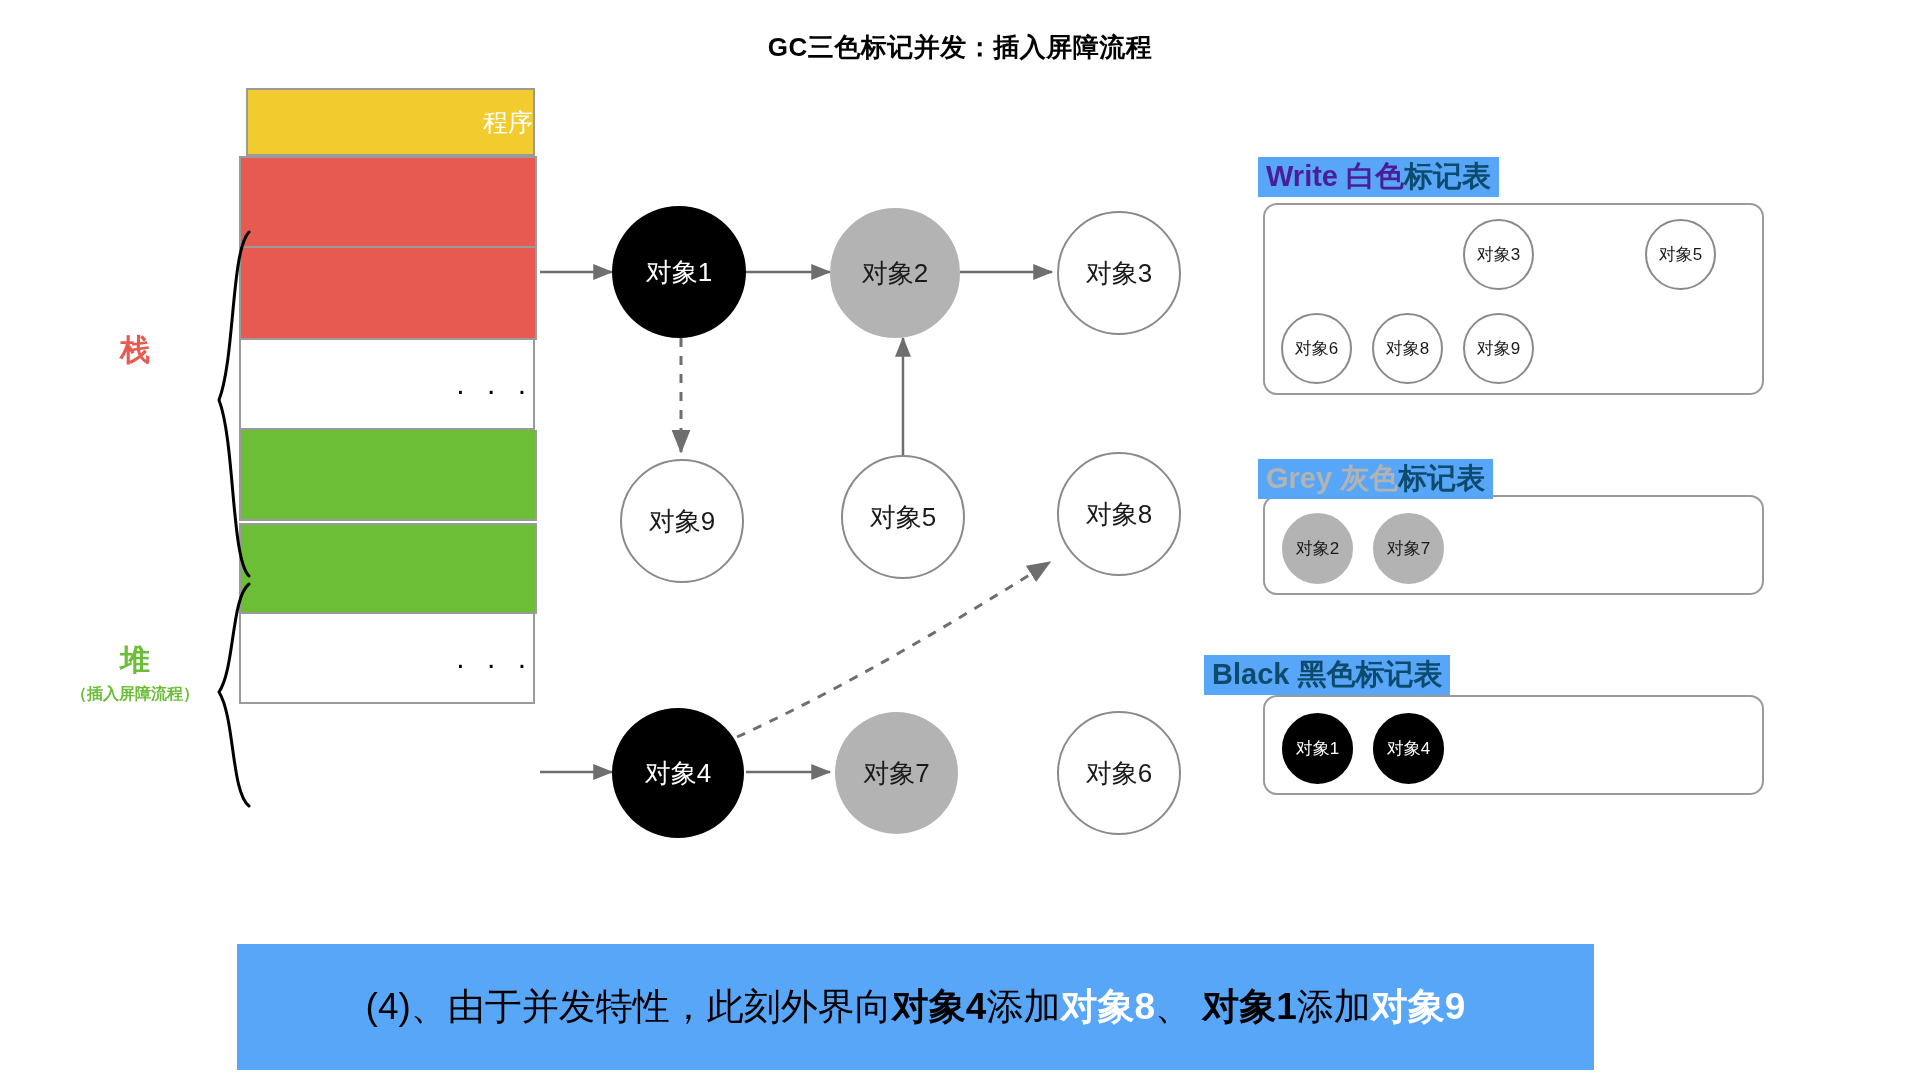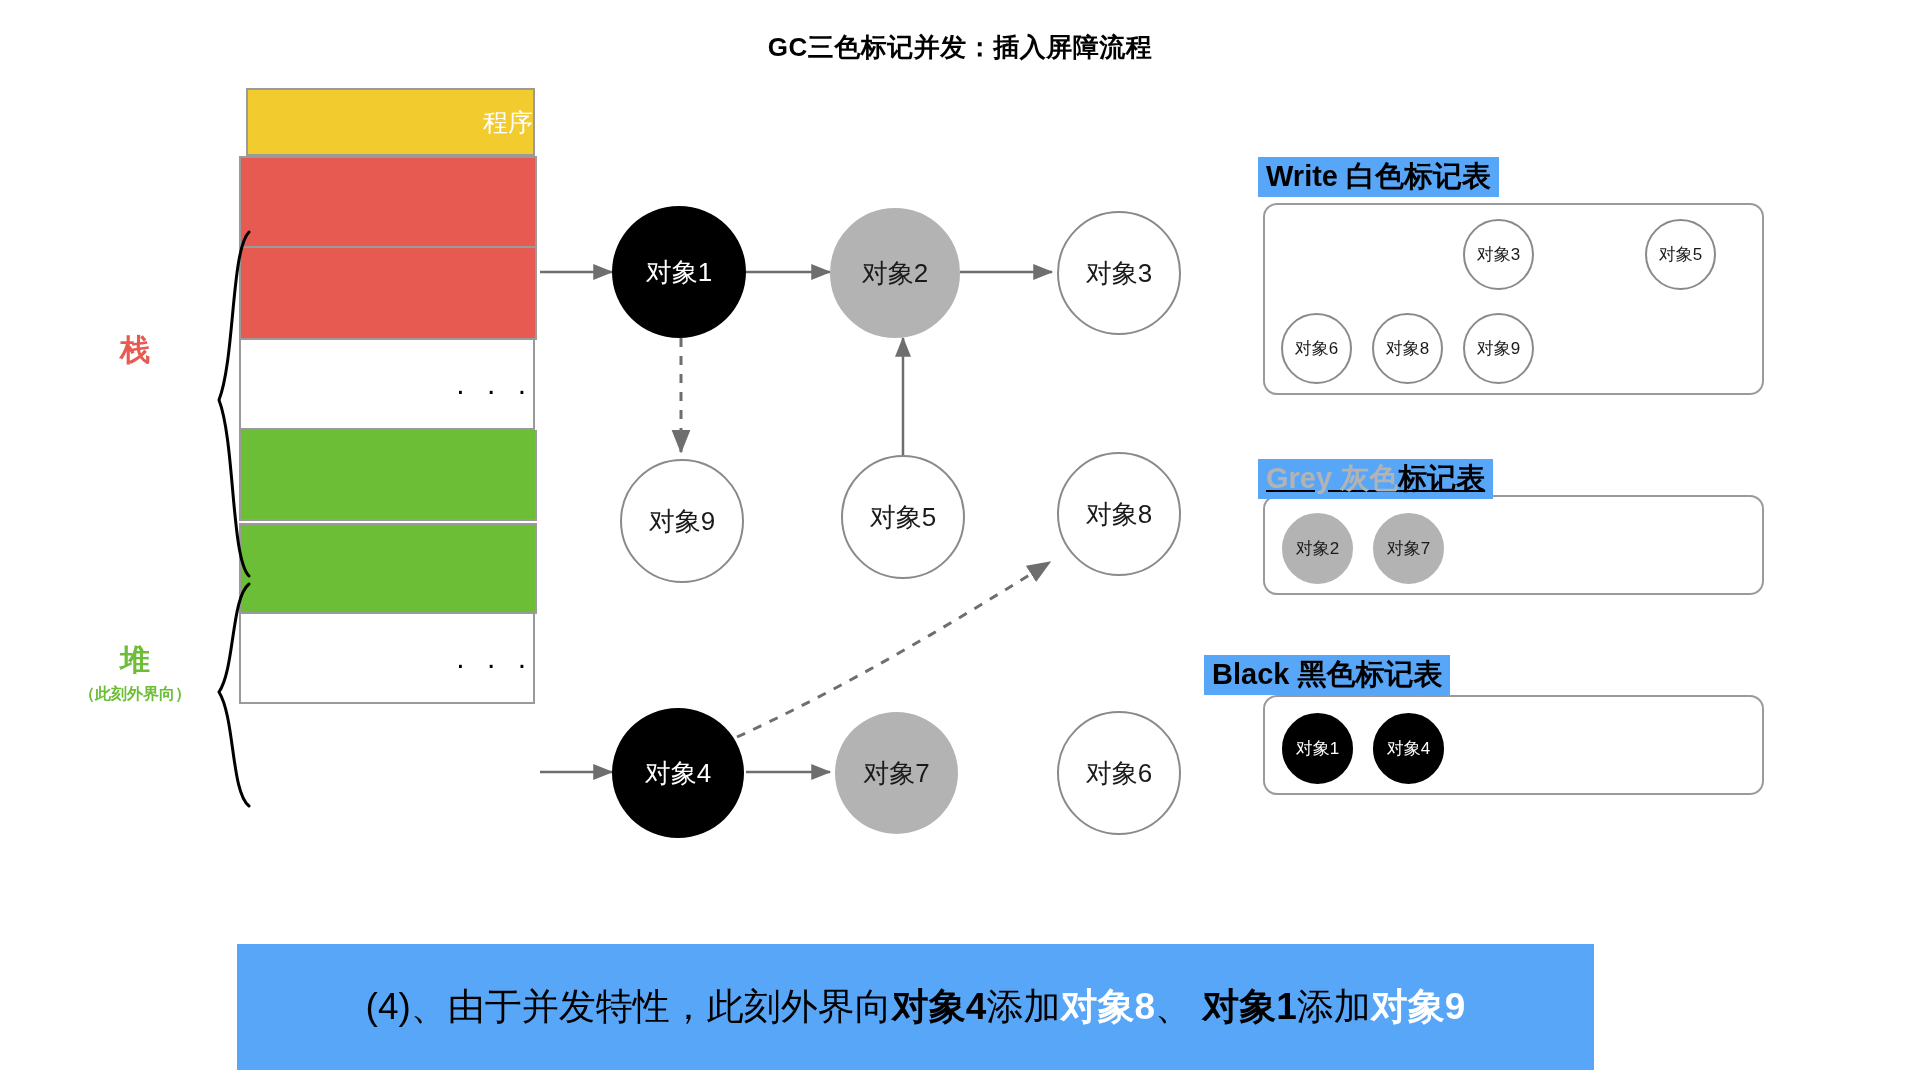--- a/index.html
+++ b/index.html
@@ -161,22 +161,22 @@
     align-items: center;
     justify-content: center;
     font-size: 17px;
     box-sizing: border-box;
     z-index: 2;
   }
   .chip-white { background:#ffffff; border: 2px solid #8a8a8a; color:#1a1a1a; }
   .chip-grey  { background:#b3b3b3; border: 2px solid #b3b3b3; color:#1a1a1a; }
   .chip-black { background:#000000; border: 2px solid #000000; color:#ffffff; }
 
-  .t-white { color: #000000; }
-  .t-black { color: #000000; }
+  .t-white { color: #4c1d95; }
+  .t-black { color: #0c4a6e; }
   .t-grey  { color: #b3b3b3; }
 
   
   #caption-box {
     left: 237px; top: 944px;
     width: 1357px;
     height: 126px;
     background: #58a6f8;
     box-sizing: border-box;
     display: flex;
@@ -217,21 +217,21 @@
     </div>
     <div class="mem-block mem-green"></div>
     <div class="mem-block mem-green gap"></div>
     <div class="mem-block mem-white">
       <span>. . .</span>
     </div>
   </div>
 
   <div class="abs region-label" id="stack-label">栈</div>
   <div class="abs region-label" id="heap-label">堆</div>
-  <div class="abs region-label" id="heap-sublabel">（此刻外界向）</div>
+  <div class="abs region-label" id="heap-sublabel">（插入屏障流程）</div>
 
   <svg class="brace-svg" style="left:205px; top:228px; width:48px; height:352px;" viewBox="0 0 48 352">
     <path d="M44 4 C 26 22, 30 130, 14 172 C 30 214, 26 330, 44 348" fill="none" stroke="#000000" stroke-width="3" stroke-linecap="round"></path>
   </svg>
   <svg class="brace-svg" style="left:205px; top:580px; width:48px; height:230px;" viewBox="0 0 48 230">
     <path d="M44 4 C 26 18, 30 88, 14 112 C 30 138, 26 212, 44 226" fill="none" stroke="#000000" stroke-width="3" stroke-linecap="round"></path>
   </svg>
 
   <svg class="overlay">
     <defs>
@@ -307,21 +307,21 @@
     <div class="chip chip-white" style="left:1372px; top:313px; width:71px; height:71px;">
       <span>对象8</span>
     </div>
     <div class="chip chip-white" style="left:1463px; top:313px; width:71px; height:71px;">
       <span>对象9</span>
     </div>
   </div>
 
   <div class="mark-table-wrap">
     <div class="mark-box" style="left:1263px; top:495px; width:501px; height:100px;"></div>
-    <div class="mark-title" style="left:1258px; top:459px;text-decoration:underline;">
+    <div class="mark-title" style="left:1258px; top:459px;">
       <span class="t-grey">Grey </span><span class="t-grey">灰色</span><span class="t-black">标记表</span>
     </div>
     <div class="chip chip-grey" style="left:1282px; top:513px; width:71px; height:71px;">
       <span>对象2</span>
     </div>
     <div class="chip chip-grey" style="left:1373px; top:513px; width:71px; height:71px;">
       <span>对象7</span>
     </div>
   </div>
 

